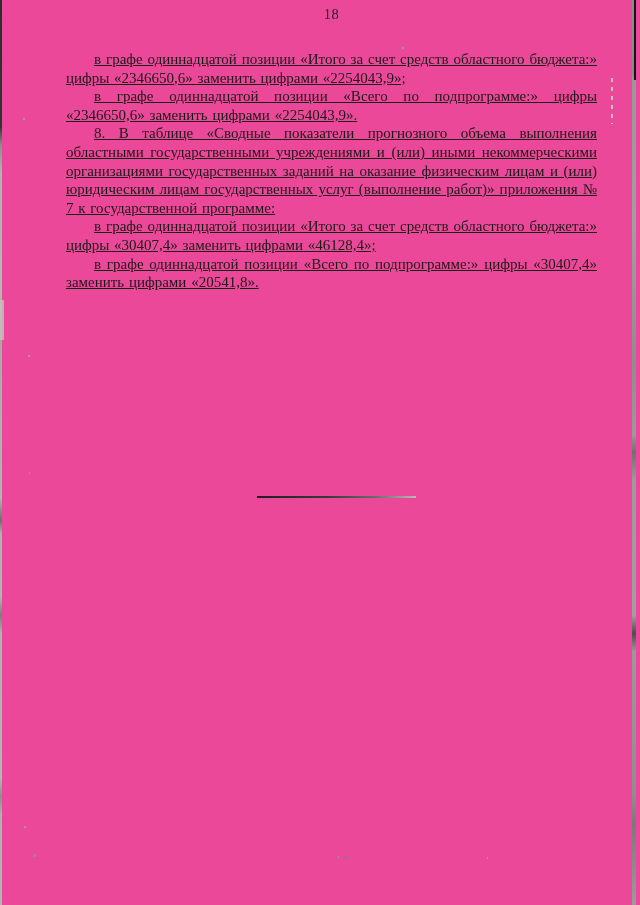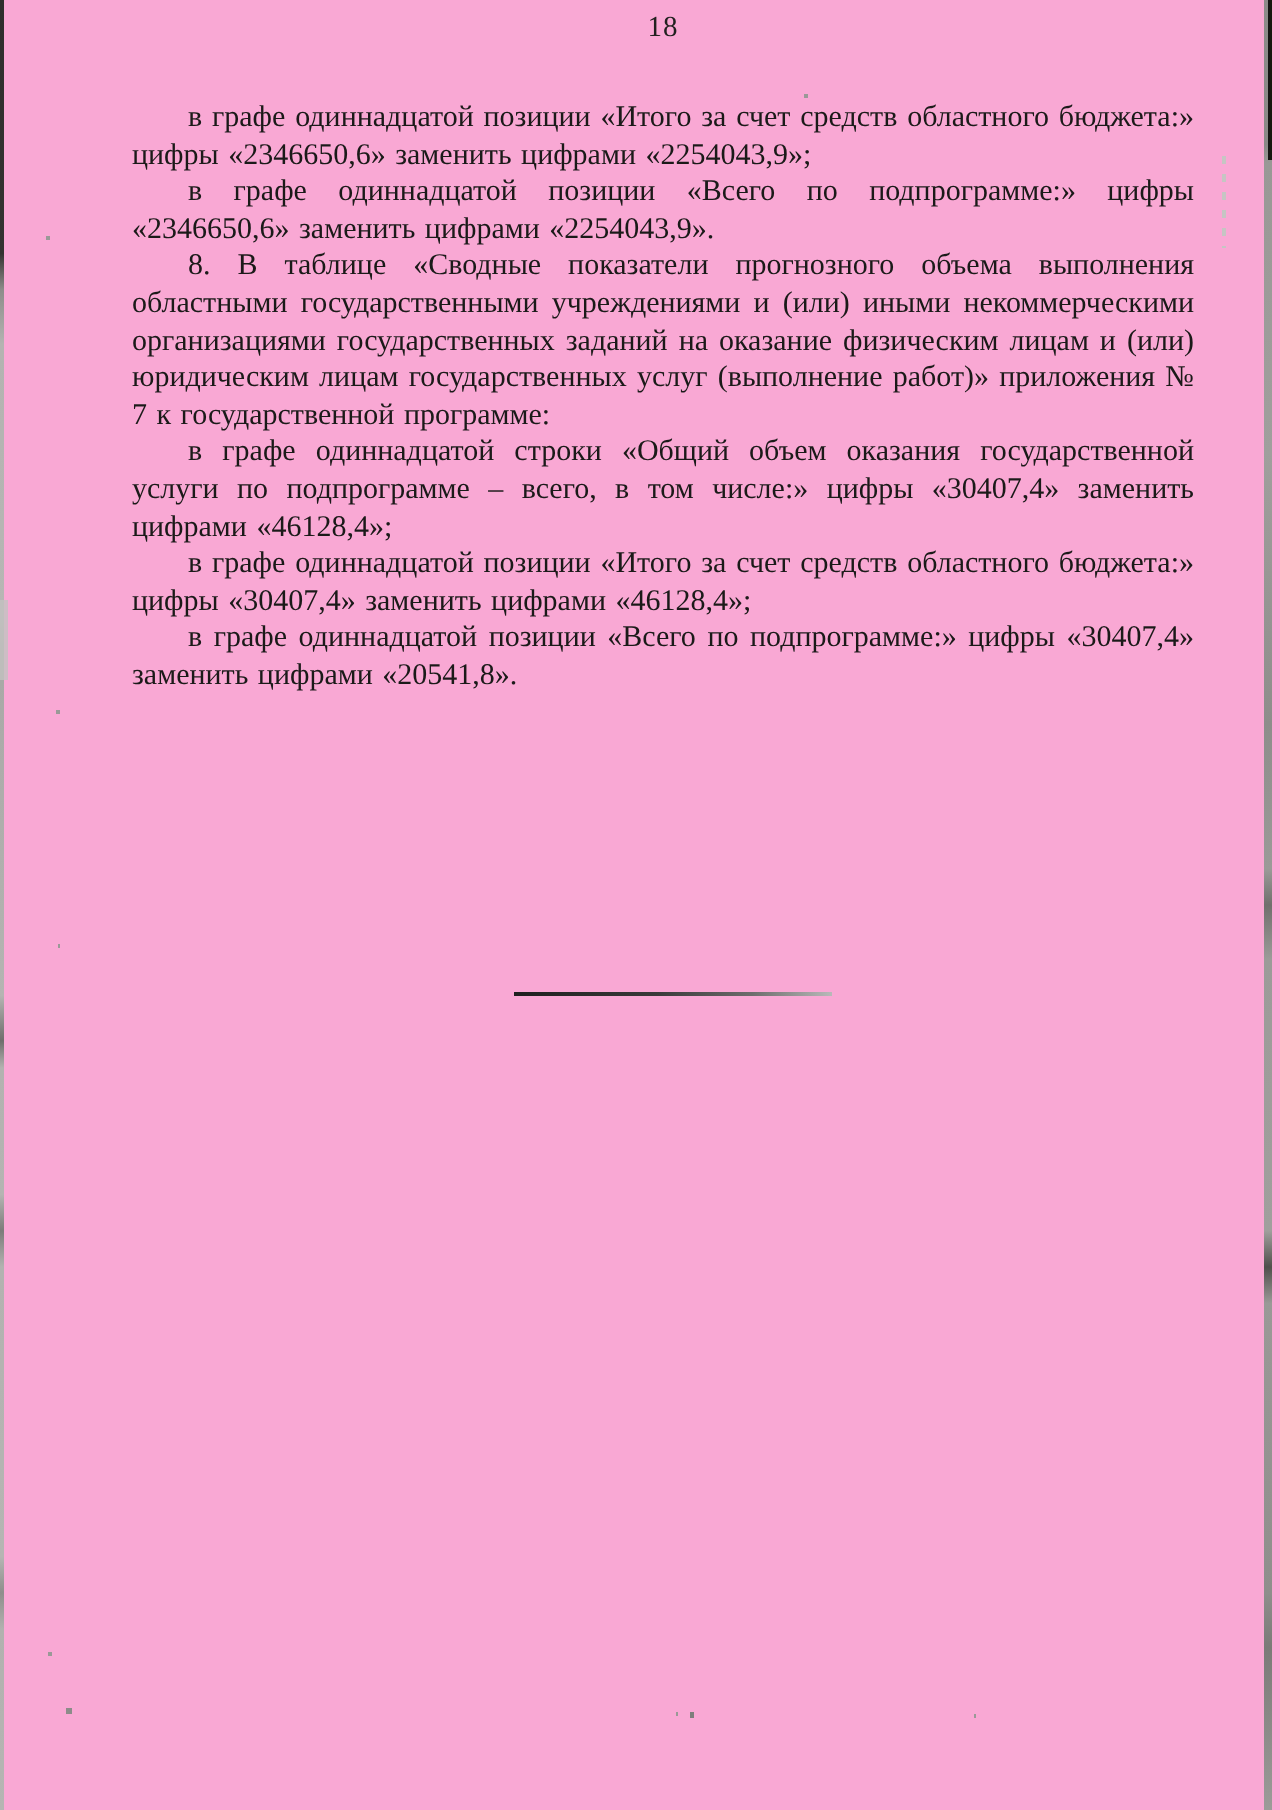--- a/index.html
+++ b/index.html
@@ -4,21 +4,21 @@
 <style>
   html, body {
     margin: 0;
     padding: 0;
     background: #ffffff;
   }
   #stage {
     position: relative;
     width: 640px;
     height: 905px;
-    background: #f9a8d4;
+    background: #ec4899;
     overflow: hidden;
     font-family: "Liberation Serif", "DejaVu Serif", serif;
   }
 
   
   .page-number {
     position: absolute;
     top: 6px;
     left: 66px;
     width: 531px;
@@ -36,20 +36,21 @@
     width: 531px;
   }
   .doc-para {
     margin: 0;
     font-size: 15px;
     line-height: 18.6px;
     color: #1b1a19;
     text-align: justify;
     text-indent: 28px;
     word-spacing: 1px;
+    text-decoration: underline;
   }
 
   
   .separator-line {
     position: absolute;
     top: 496px;
     left: 257px;
     width: 159px;
     height: 2px;
     background: linear-gradient(to right, #1f1f1f 0%, #3a3a3a 45%, #6d6d6d 75%, #b9b9b9 100%);
@@ -130,21 +131,20 @@
 <body>
 
 <div id="stage">
 
   <div class="page-number">18</div>
 
   <div class="text-block">
     <p class="doc-para">в графе одиннадцатой позиции «Итого за счет средств областного бюджета:» цифры «2346650,6» заменить цифрами «2254043,9»;</p>
     <p class="doc-para">в графе одиннадцатой позиции «Всего по подпрограмме:» цифры «2346650,6» заменить цифрами «2254043,9».</p>
     <p class="doc-para">8. В таблице «Сводные показатели прогнозного объема выполнения областными государственными учреждениями и (или) иными некоммерческими организациями государственных заданий на оказание физическим лицам и (или) юридическим лицам государственных услуг (выполнение работ)» приложения № 7 к государственной программе:</p>
-    <p class="doc-para">в графе одиннадцатой строки «Общий объем оказания государственной услуги по подпрограмме – всего, в том числе:» цифры «30407,4» заменить цифрами «46128,4»;</p>
     <p class="doc-para">в графе одиннадцатой позиции «Итого за счет средств областного бюджета:» цифры «30407,4» заменить цифрами «46128,4»;</p>
     <p class="doc-para">в графе одиннадцатой позиции «Всего по подпрограмме:» цифры «30407,4» заменить цифрами «20541,8».</p>
   </div>
 
   <div class="separator-line"></div>
 
   <div class="edge-left"></div>
   <div class="edge-left-band"></div>
   <div class="edge-right"></div>
   <div class="edge-right-top"></div>

